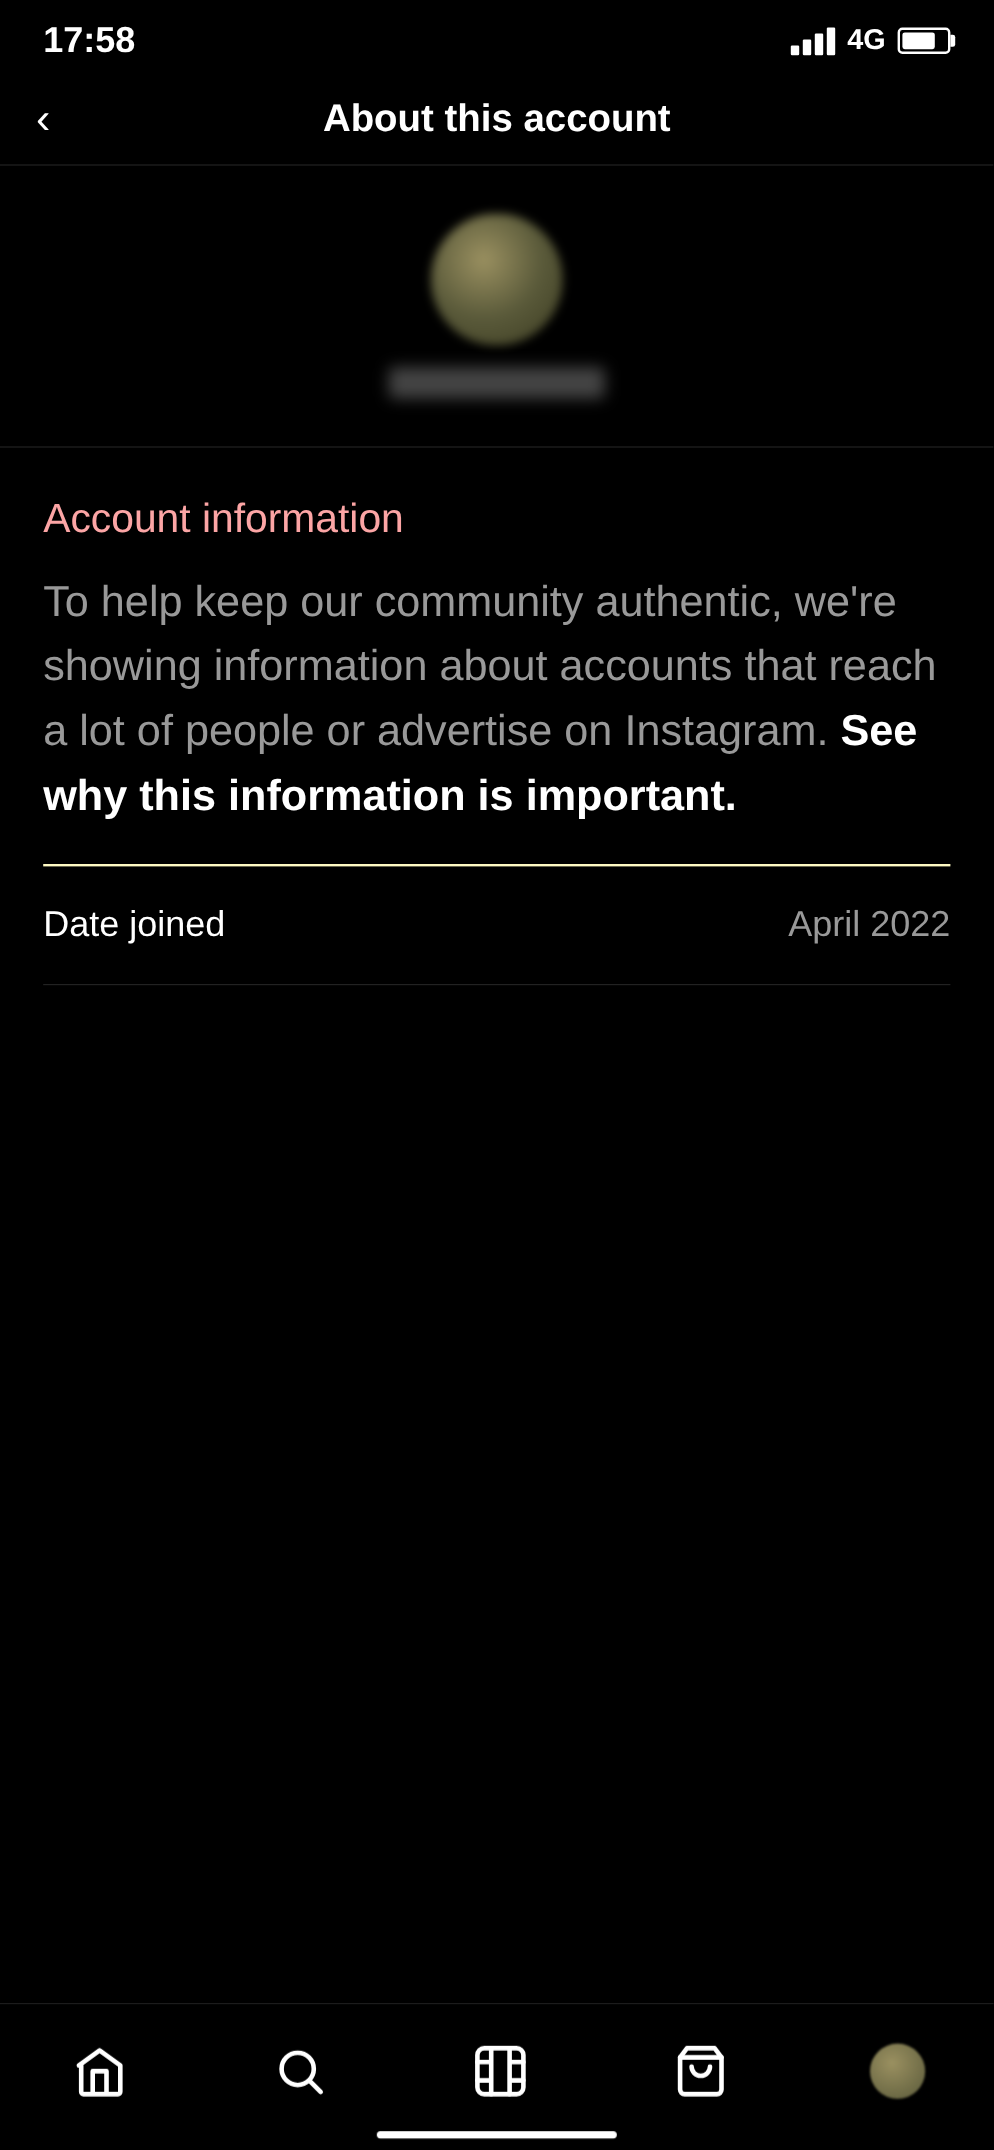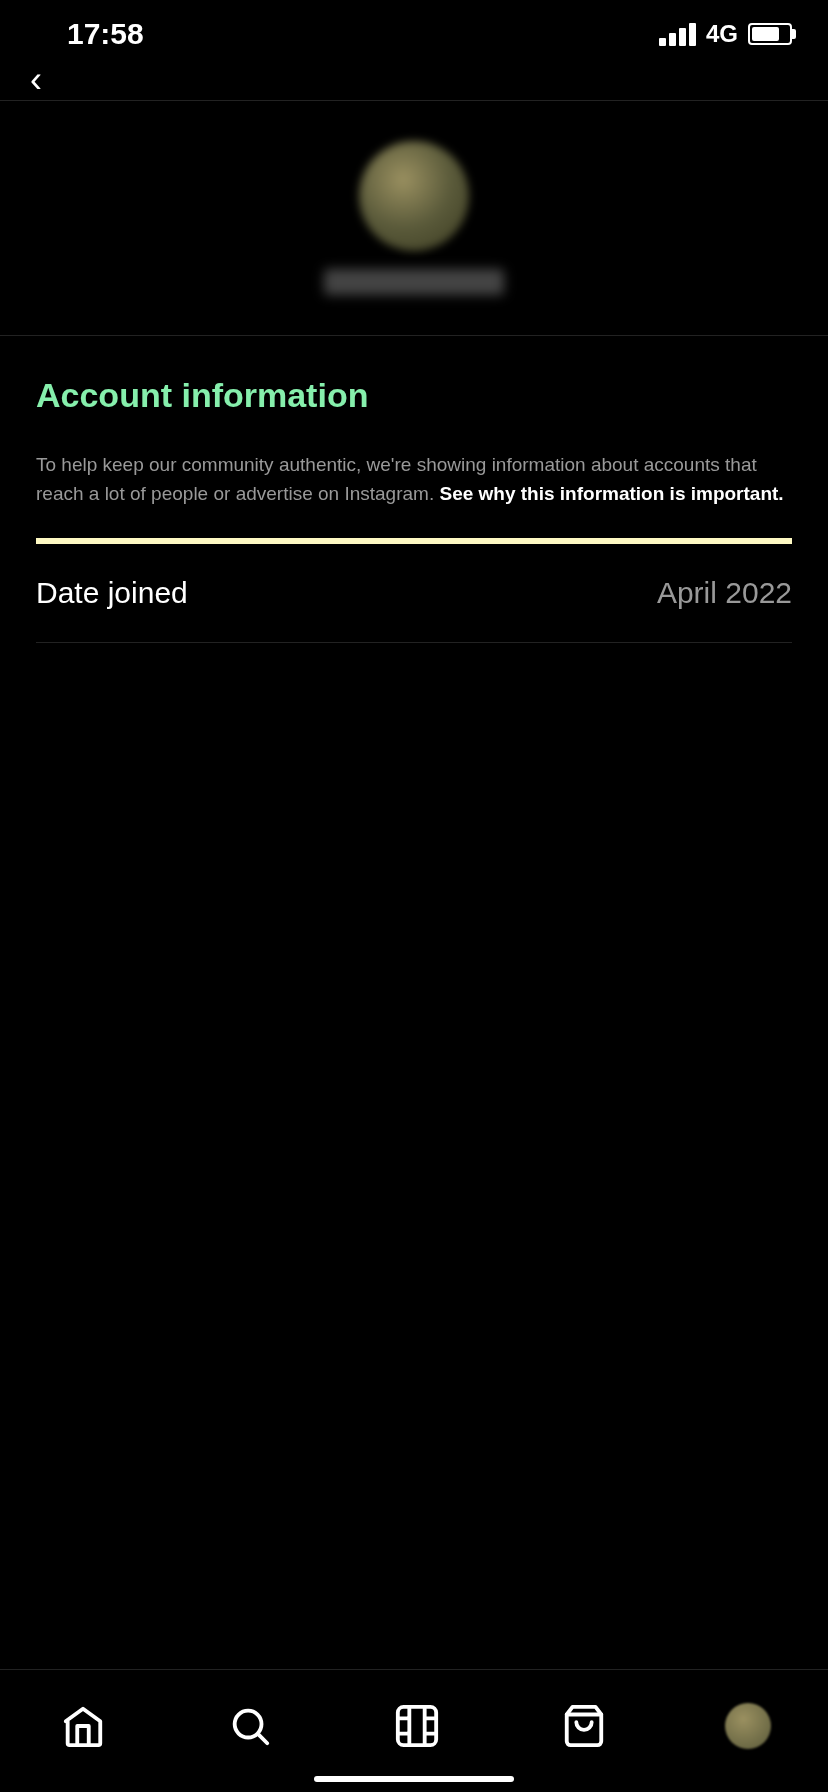--- a/index.html
+++ b/index.html
@@ -15,21 +15,20 @@
       overflow-x: hidden;
     }
 
     
     .status-bar {
       display: flex;
       justify-content: space-between;
       align-items: center;
       padding: 18px 36px 10px 36px;
       height: 60px;
-      margin-left: 31px;
     }
     .status-time {
       font-size: 30px;
       font-weight: 600;
       color: #fff;
     }
     .status-icons {
       display: flex;
       align-items: center;
       gap: 10px;
@@ -137,26 +136,26 @@
       border-radius: 4px;
       filter: blur(6px);
     }
 
     
     .account-info-section {
       padding: 40px 36px 20px;
     }
     .section-title {
       font-size: 34px;
-      font-weight: 700;
-      color: #86efac;
-      margin-bottom: 36px;
+      font-weight: 400;
+      color: #fca5a5;
+      margin-bottom: 22px;
     }
     .section-description {
-      font-size: 19px;
+      font-size: 36px;
       color: #999;
       line-height: 1.5;
       margin-bottom: 10px;
     }
     .section-description .link-text {
       color: #fff;
       font-weight: 600;
     }
 
     
@@ -164,21 +163,21 @@
       margin-top: 30px;
     }
     .info-row {
       display: flex;
       justify-content: space-between;
       align-items: center;
       padding: 32px 0;
       border-bottom: 1px solid #222;
     }
     .info-row:first-child {
-      border-top: 6px solid #fef9c3;
+      border-top: 2px solid #fef9c3;
     }
     .info-label {
       font-size: 30px;
       color: #fff;
     }
     .info-value {
       font-size: 30px;
       color: #999;
     }
     .info-value-blurred {
@@ -268,20 +267,21 @@
     </div>
     <span class="network-label">4G</span>
     <div class="battery">
       <div class="battery-fill"></div>
     </div>
   </div>
 </div>
 
 <div class="header">
   <button class="back-button">‹</button>
+  <span class="header-title">About this account</span>
 </div>
 
 <div class="profile-section">
   <div class="avatar-container">
     <div class="avatar-inner"></div>
   </div>
   <div class="username-blurred"></div>
 </div>
 
 <div class="account-info-section">

